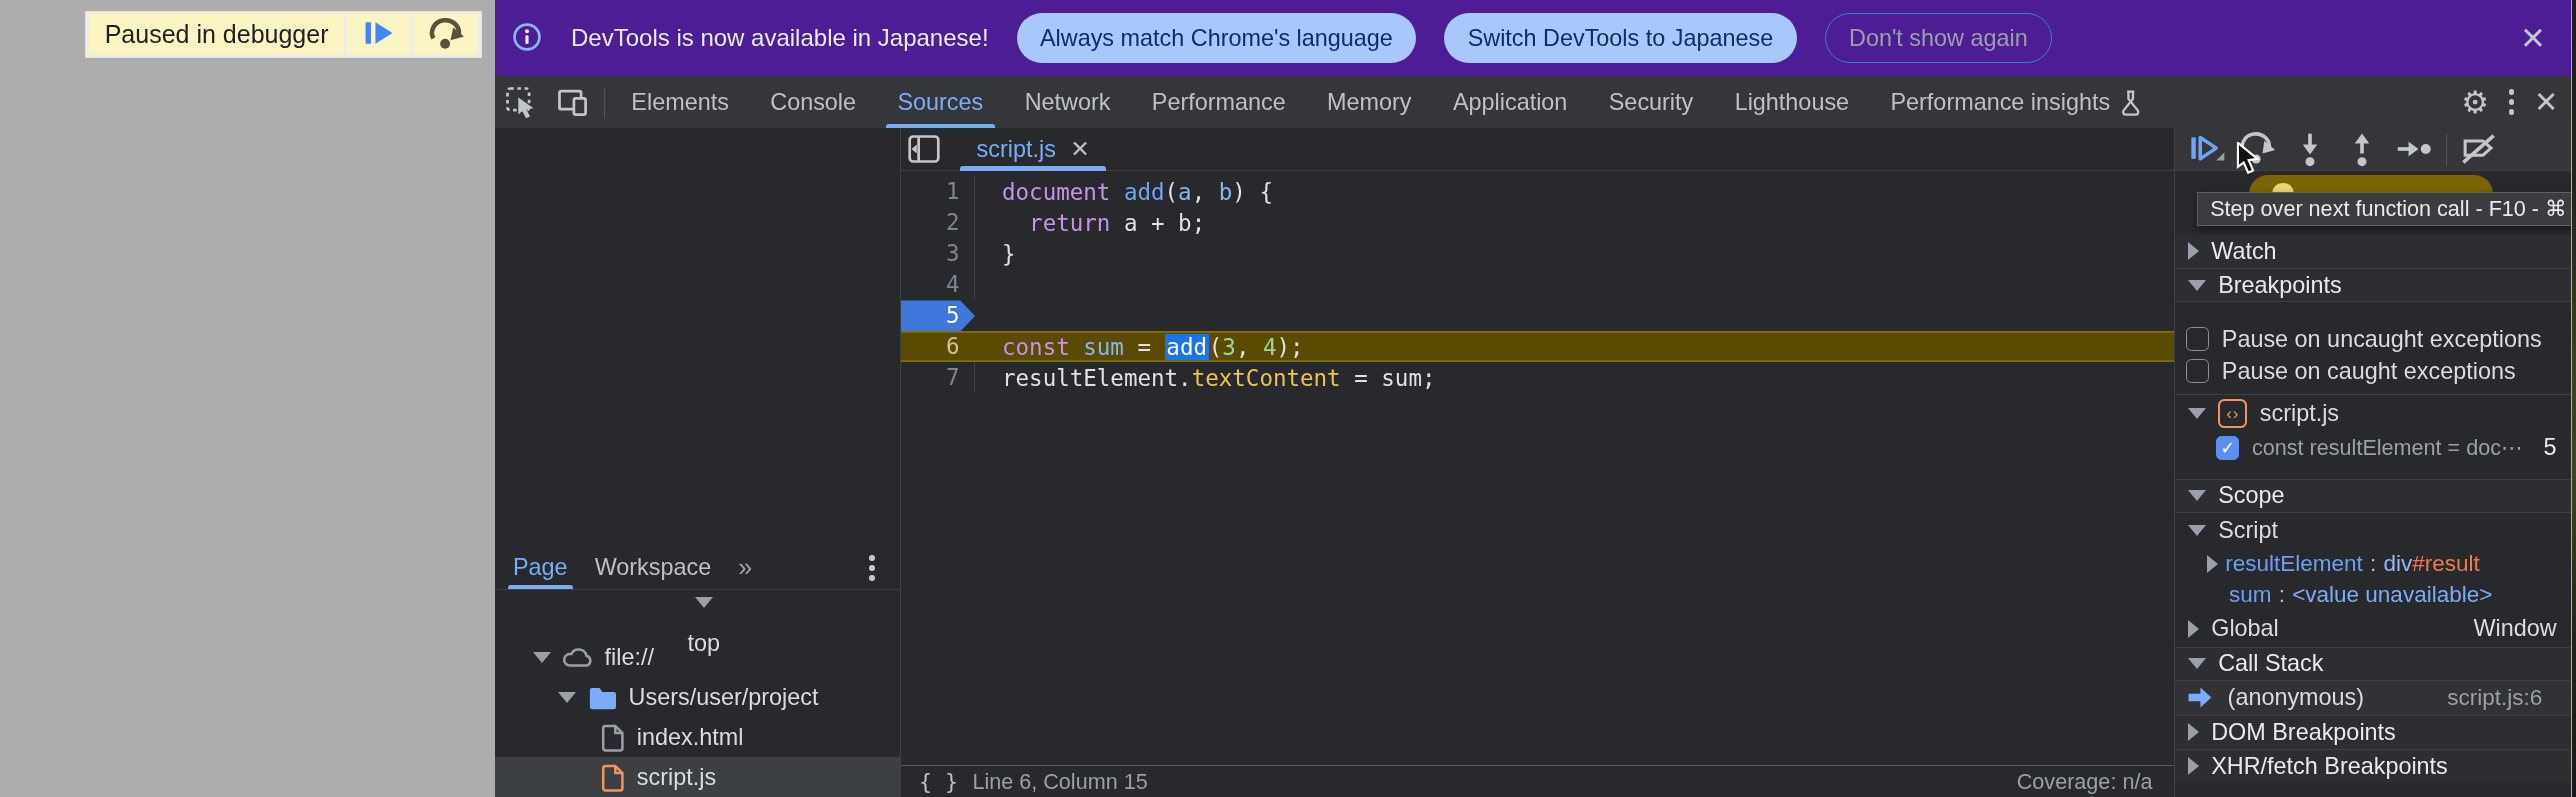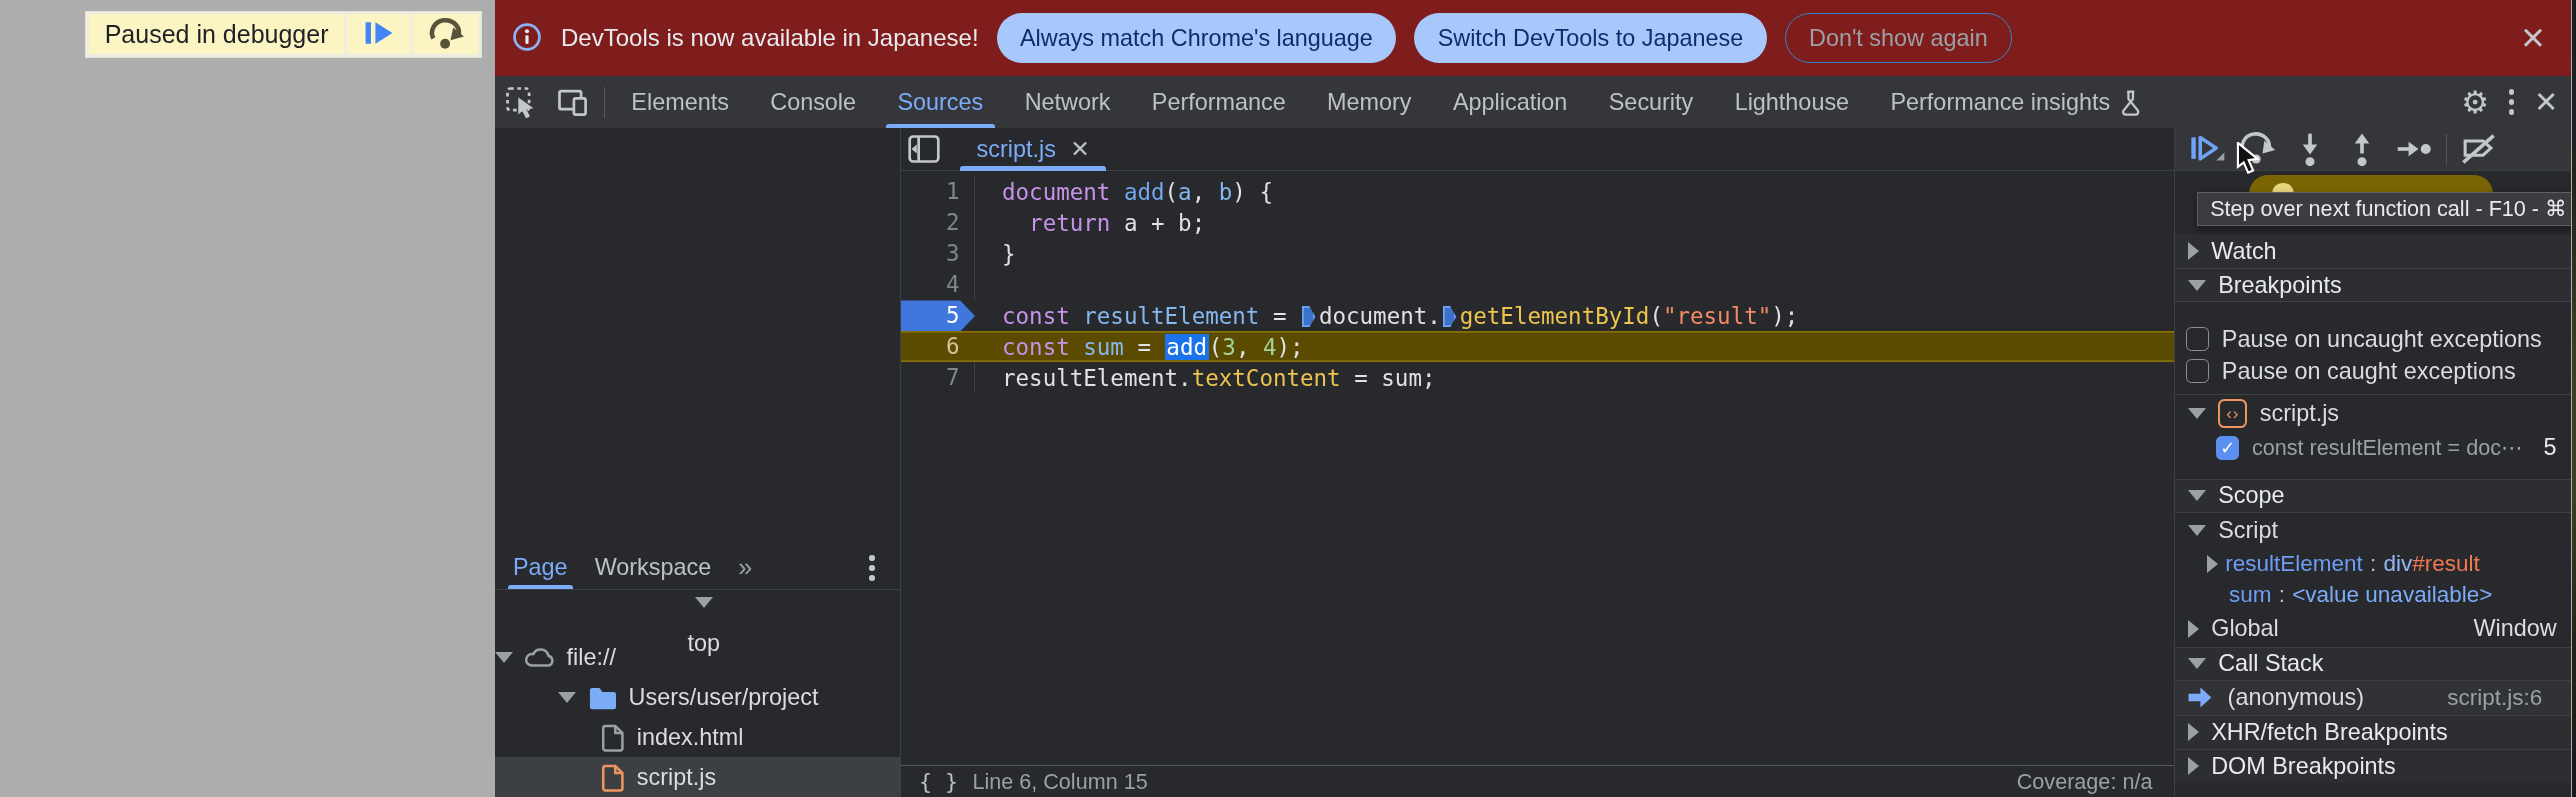--- a/index.html
+++ b/index.html
@@ -13,21 +13,21 @@
   .paused-cell.icon-cell { padding:0 12.6px; }
   .paused-text { font-size:25px; color:#1f2023; }
 
   
   .devtools { position:absolute; left:495px; top:0; width:2076px; height:797px;
     background:#28292c; color:#dadce0; display:flex; flex-direction:column; }
   .desktop-strip { position:absolute; left:2572px; top:0; width:4.5px; height:797px;
     background:linear-gradient(180deg,#1b1d22 0%,#23251f 25%,#3a4024 45%,#3d4226 60%,#23251a 80%,#17181a 100%); }
 
   
-  .infobar { height:76px; background:#7f1d1d; display:flex; align-items:center; gap:18px;
+  .infobar { height:76px; background:#4c1d95; display:flex; align-items:center; gap:28px;
     padding:0 25px 0 16px; flex:none; }
   .infobar-msg { font-size:24px; color:#e8eaed; }
   .pill { height:50px; border-radius:25px; background:#a8c7fa; color:#0b2e6d;
     font-size:23.4px; display:flex; align-items:center; padding:0 23.4px; border:none; }
   .pill.outline { background:transparent; border:1.8px solid #3584c6; color:#9aa0a6; }
   .infobar-close { margin-left:auto; font-size:31px; color:#c3c6ca; }
 
   
   .tabbar { height:52px; background:#35363a; display:flex; align-items:center; flex:none; }
   .tabbar .icon-btn { width:52px; height:52px; display:flex; align-items:center; justify-content:center; }
@@ -235,21 +235,21 @@
         <span class="kebab" style="margin-left:auto;"></span>
       </div>
       <div class="tree">
         <div class="tree-row" style="padding-left:12.6px;flex-direction:column;">
           <span class="tri down"></span>
           <svg width="32" height="27" viewBox="0 0 36 30">
               <rect x="3" y="4" width="30" height="22" rx="3" fill="none" stroke="#9aa0a6" stroke-width="3"></rect>
             </svg>
           <span>top</span>
         </div>
-        <div class="tree-row" style="">
+        <div class="tree-row" style="padding-left:38px;">
           <span class="tri down"></span>
           <svg width="32" height="25" viewBox="0 0 36 28">
               <path d="M9 23 a6.5 6.5 0 1 1 1.5-12.8 A9 9 0 0 1 27.5 12 a5.8 5.8 0 0 1 .8 11 Z" fill="none" stroke="#9aa0a6" stroke-width="2.8"></path>
             </svg>
           <span>file://</span>
         </div>
         <div class="tree-row" style="padding-left:63px;">
           <span class="tri down"></span>
           <svg width="31" height="27" viewBox="0 0 34 30">
               <path d="M3 7 a2.5 2.5 0 0 1 2.5 -2.5 h8 l3.5 4.5 h12.5 a2.5 2.5 0 0 1 2.5 2.5 v14 a2.5 2.5 0 0 1 -2.5 2.5 h-24 A2.5 2.5 0 0 1 3 25.5 Z" fill="#7cacf8"></path>
@@ -300,21 +300,20 @@
         <div class="line">
           <span class="gutter">3</span>
           <span class="code-text"><span>}</span></span>
         </div>
         <div class="line">
           <span class="gutter">4</span>
           <span class="code-text"></span>
         </div>
         <div class="line bp">
           <span class="gutter">5</span>
-          <span class="code-text"><span class="tk-kw">const</span><span> </span><span class="tk-var">resultElement</span><span> = </span><span class="inline-marker"></span><span>document.</span><span class="inline-marker"></span><span class="tk-prop">getElementById</span><span>(</span><span class="tk-str">"result"</span><span>);</span></span>
         </div>
         <div class="line exec">
           <span class="gutter">6</span>
           <span class="code-text"><span class="tk-kw">const</span><span> </span><span class="tk-var">sum</span><span> = </span><span class="tk-sel">add</span><span>(</span><span class="tk-num">3</span><span>, </span><span class="tk-num">4</span><span>);</span></span>
         </div>
         <div class="line">
           <span class="gutter">7</span>
           <span class="code-text"><span>resultElement.</span><span class="tk-prop">textContent</span><span> = sum;</span></span>
         </div>
       </div>
@@ -441,25 +440,25 @@
         </div>
         <div class="srow stack-frame">
           <svg width="31" height="31" viewBox="0 0 34 34">
               <path d="M5 13 h13 v-7 l12 11 -12 11 v-7 H5 Z" fill="#7cacf8"></path>
             </svg>
           <span>(anonymous)</span>
           <span class="row-right stack-loc">script.js:6</span>
         </div>
         <div class="sec-h">
           <span class="tri right"></span>
-          <span>XHR/fetch Breakpoints</span>
+          <span>DOM Breakpoints</span>
         </div>
         <div class="sec-h">
           <span class="tri right"></span>
-          <span>DOM Breakpoints</span>
+          <span>XHR/fetch Breakpoints</span>
         </div>
       </div>
     </div>
 
   </div>
 </div>
 
 <div class="desktop-strip"></div>
 
 

